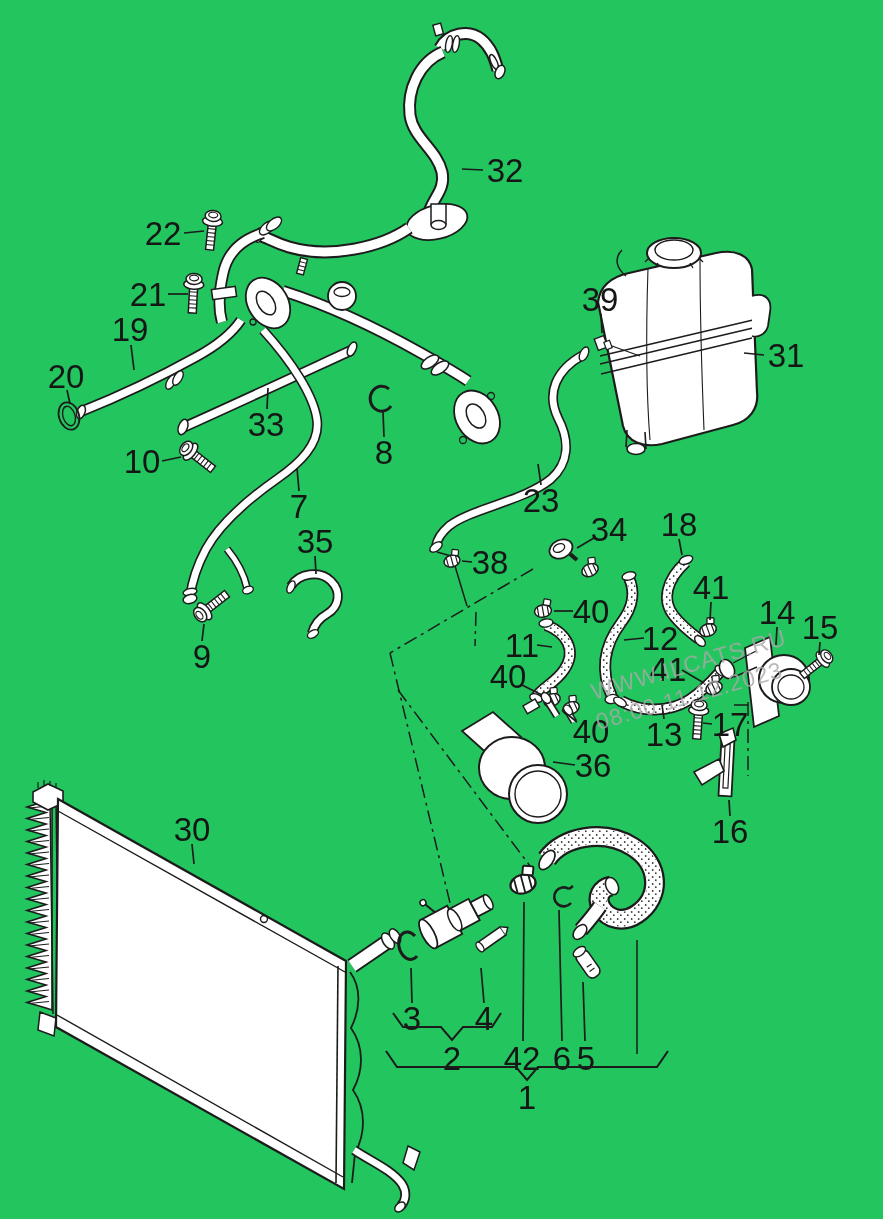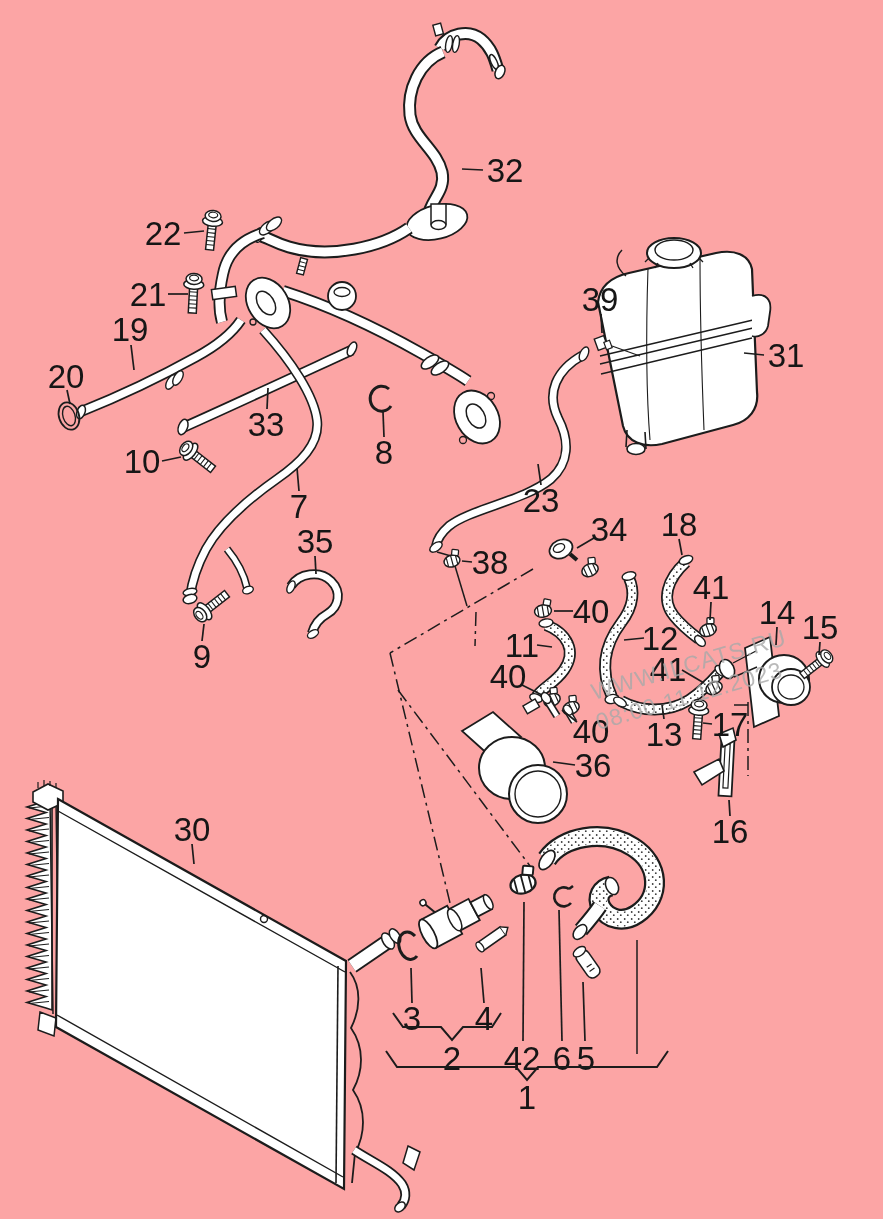--- a/index.html
+++ b/index.html
@@ -1,16 +1,16 @@
 <!DOCTYPE html>
 <html><head>
 <meta charset="utf-8">
 <style>
   html,body{margin:0;padding:0;background:#fff;}
-  #stage{position:relative;width:883px;height:1219px;background:#fca5a5;overflow:hidden;
+  #stage{position:relative;width:883px;height:1219px;background:#22c55e;overflow:hidden;
          font-family:"Liberation Sans", sans-serif;}
   svg{position:absolute;left:0;top:0;}
   .ink{stroke:#1c1c1c;fill:none;}
   text.callout{font-family:"Liberation Sans", sans-serif;font-size:33px;fill:#161616;}
   text.wm{font-family:"Liberation Sans", sans-serif;font-size:23px;fill:#a9a9a9;letter-spacing:1px;}
 </style>
 </head>
 <body>
 
 <div id="stage">

